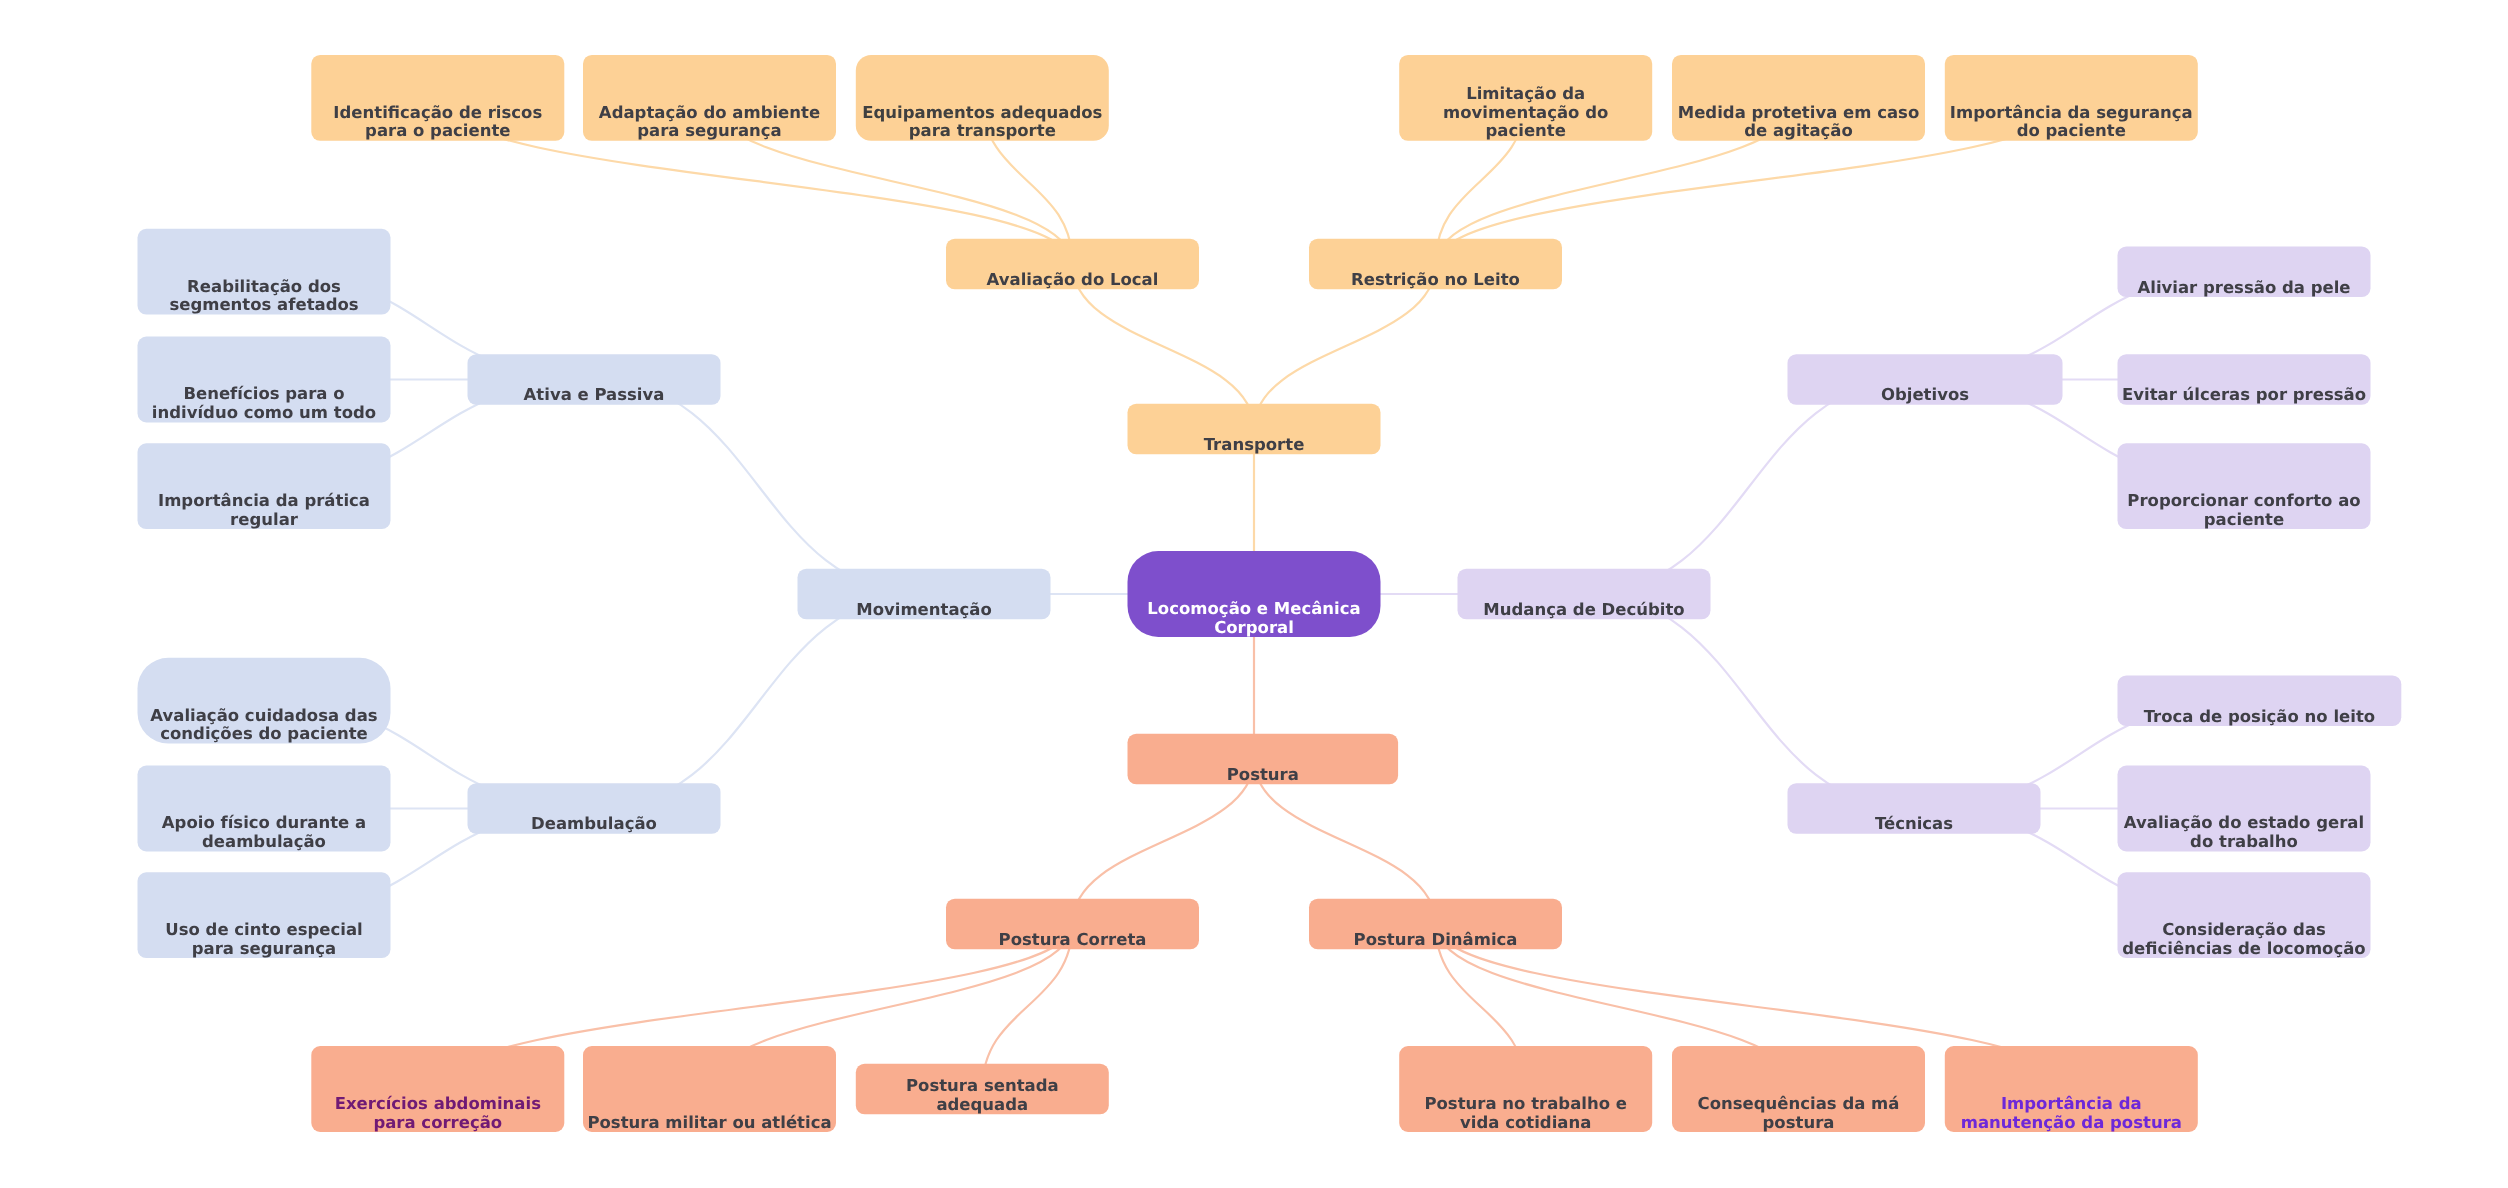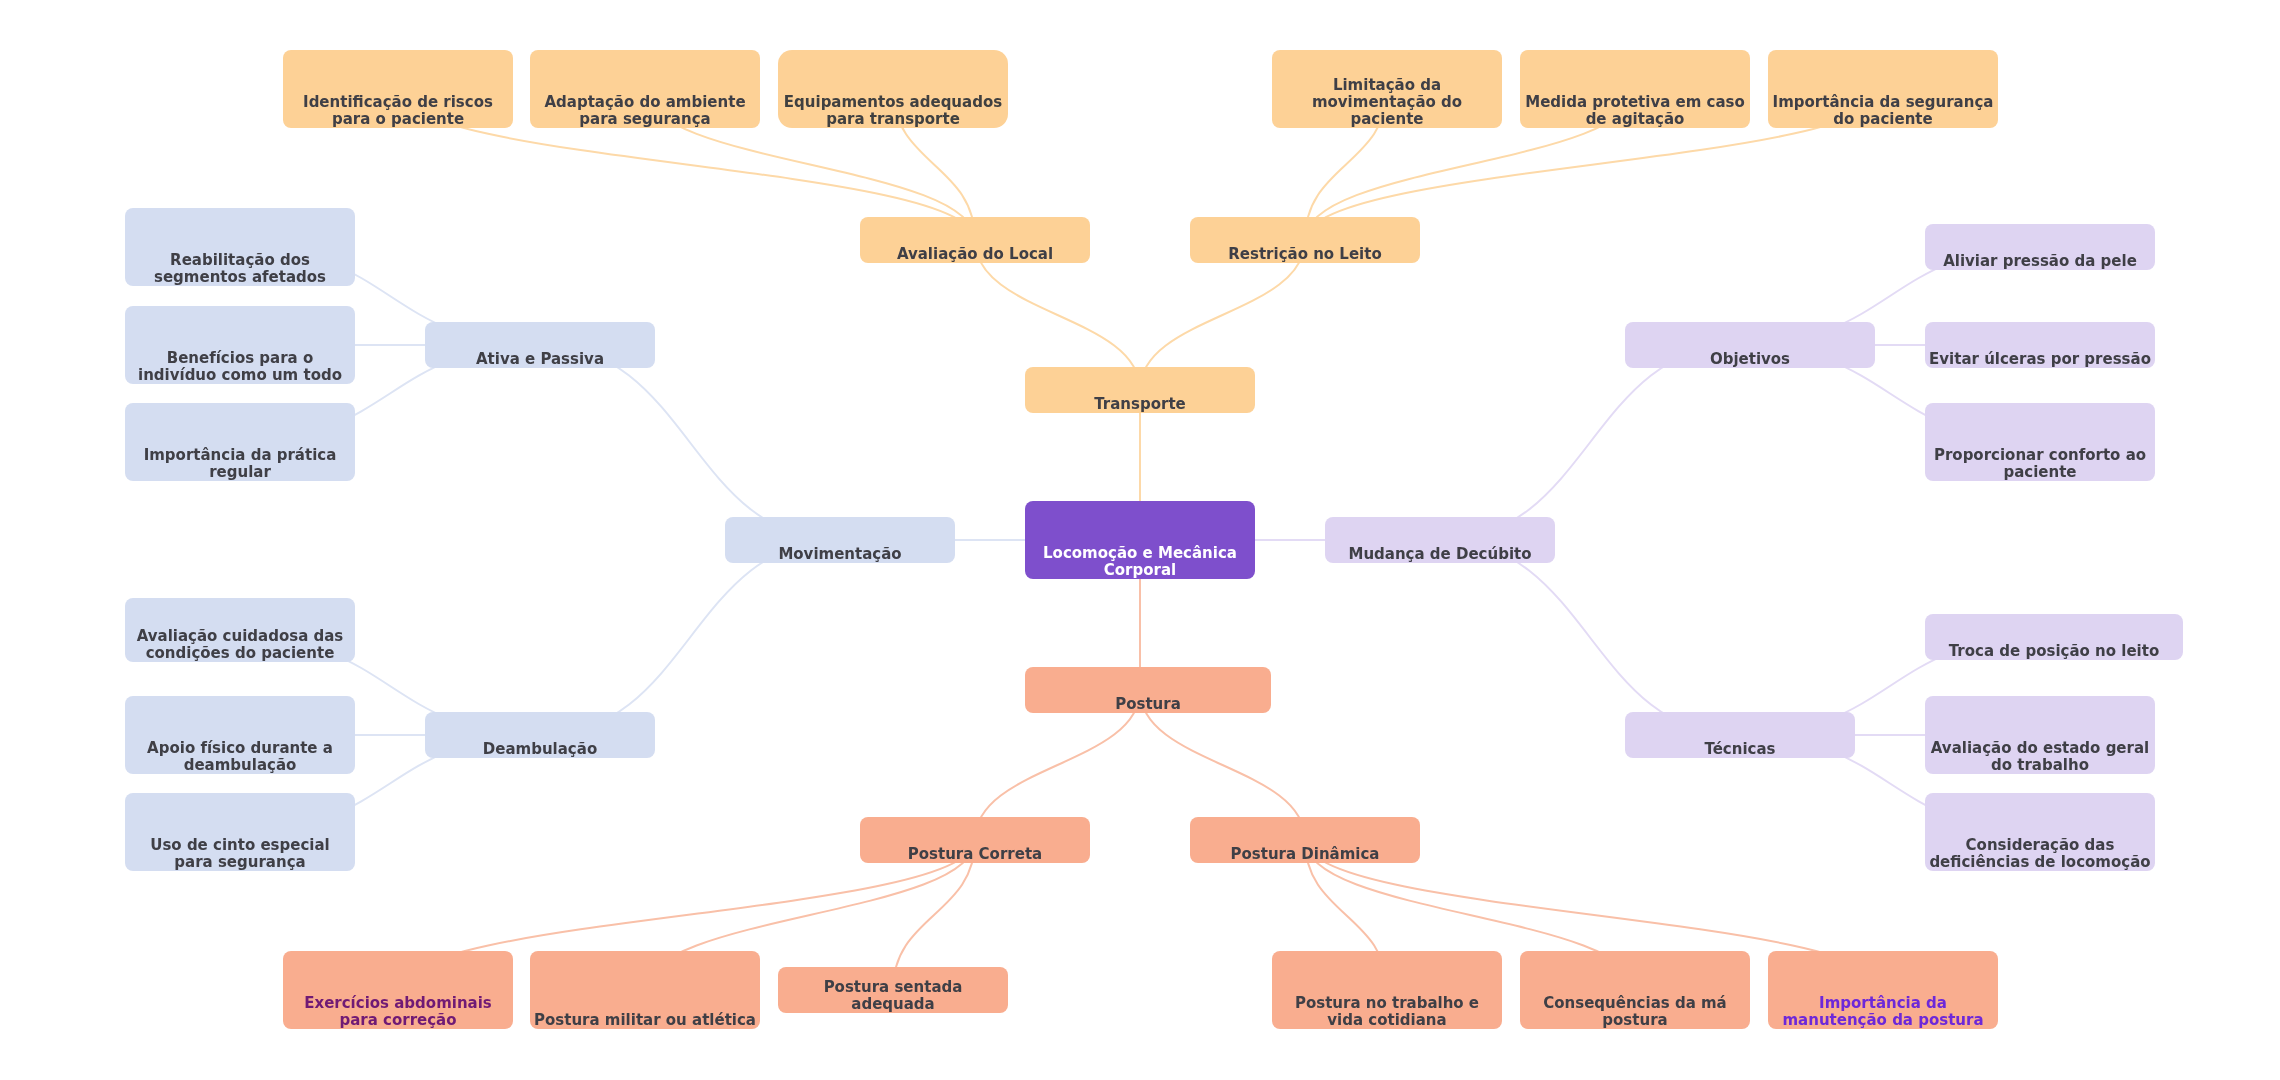--- a/index.html
+++ b/index.html
@@ -50,21 +50,21 @@
       <path d="M1140,690 C1140,765 975,765 975,840" fill="none" stroke="#f9c0a8" stroke-width="2"></path>
       <path d="M975,840 C975,915 398,915 398,990" fill="none" stroke="#f9c0a8" stroke-width="2"></path>
       <path d="M975,840 C975,915 645,915 645,990" fill="none" stroke="#f9c0a8" stroke-width="2"></path>
       <path d="M975,840 C975,915 893,915 893,990" fill="none" stroke="#f9c0a8" stroke-width="2"></path>
       <path d="M1140,690 C1140,765 1305,765 1305,840" fill="none" stroke="#f9c0a8" stroke-width="2"></path>
       <path d="M1305,840 C1305,915 1387,915 1387,990" fill="none" stroke="#f9c0a8" stroke-width="2"></path>
       <path d="M1305,840 C1305,915 1635,915 1635,990" fill="none" stroke="#f9c0a8" stroke-width="2"></path>
       <path d="M1305,840 C1305,915 1883,915 1883,990" fill="none" stroke="#f9c0a8" stroke-width="2"></path>
     </svg>
   <div id="nodes">
-      <div class="node root" style="left: 1025px; top: 501px; width: 230px; height: 78px; background: rgb(126, 79, 204); color: rgb(255, 255, 255);">
+      <div class="node root" style="left: 1025px; top: 501px; width: 230px; height: 78px; background: rgb(126, 79, 204); color: rgb(255, 255, 255); border-radius: 28px;">
         <span>Locomoção e Mecânica Corporal</span>
       </div>
       <div class="node" style="left: 1025px; top: 367px; width: 230px; height: 46px; background: rgb(253, 209, 150); color: rgb(63, 63, 70);">
         <span>Transporte</span>
       </div>
       <div class="node" style="left: 860px; top: 217px; width: 230px; height: 46px; background: rgb(253, 209, 150); color: rgb(63, 63, 70);">
         <span>Avaliação do Local</span>
       </div>
       <div class="node" style="left: 283px; top: 50px; width: 230px; height: 78px; background: rgb(253, 209, 150); color: rgb(63, 63, 70);">
         <span>Identificação de riscos para o paciente</span>
@@ -98,21 +98,21 @@
       </div>
       <div class="node" style="left: 125px; top: 306px; width: 230px; height: 78px; background: rgb(212, 221, 241); color: rgb(63, 63, 70);">
         <span>Benefícios para o indivíduo como um todo</span>
       </div>
       <div class="node" style="left: 125px; top: 403px; width: 230px; height: 78px; background: rgb(212, 221, 241); color: rgb(63, 63, 70);">
         <span>Importância da prática regular</span>
       </div>
       <div class="node" style="left: 425px; top: 712px; width: 230px; height: 46px; background: rgb(212, 221, 241); color: rgb(63, 63, 70);">
         <span>Deambulação</span>
       </div>
-      <div class="node" style="left: 125px; top: 598px; width: 230px; height: 64px; background: rgb(212, 221, 241); color: rgb(63, 63, 70);">
+      <div class="node" style="left: 125px; top: 598px; width: 230px; height: 78px; background: rgb(212, 221, 241); color: rgb(63, 63, 70); border-radius: 28px;">
         <span>Avaliação cuidadosa das condições do paciente</span>
       </div>
       <div class="node" style="left: 125px; top: 696px; width: 230px; height: 78px; background: rgb(212, 221, 241); color: rgb(63, 63, 70);">
         <span>Apoio físico durante a deambulação</span>
       </div>
       <div class="node" style="left: 125px; top: 793px; width: 230px; height: 78px; background: rgb(212, 221, 241); color: rgb(63, 63, 70);">
         <span>Uso de cinto especial para segurança</span>
       </div>
       <div class="node" style="left: 1325px; top: 517px; width: 230px; height: 46px; background: rgb(222, 212, 242); color: rgb(63, 63, 70);">
         <span>Mudança de Decúbito</span>

